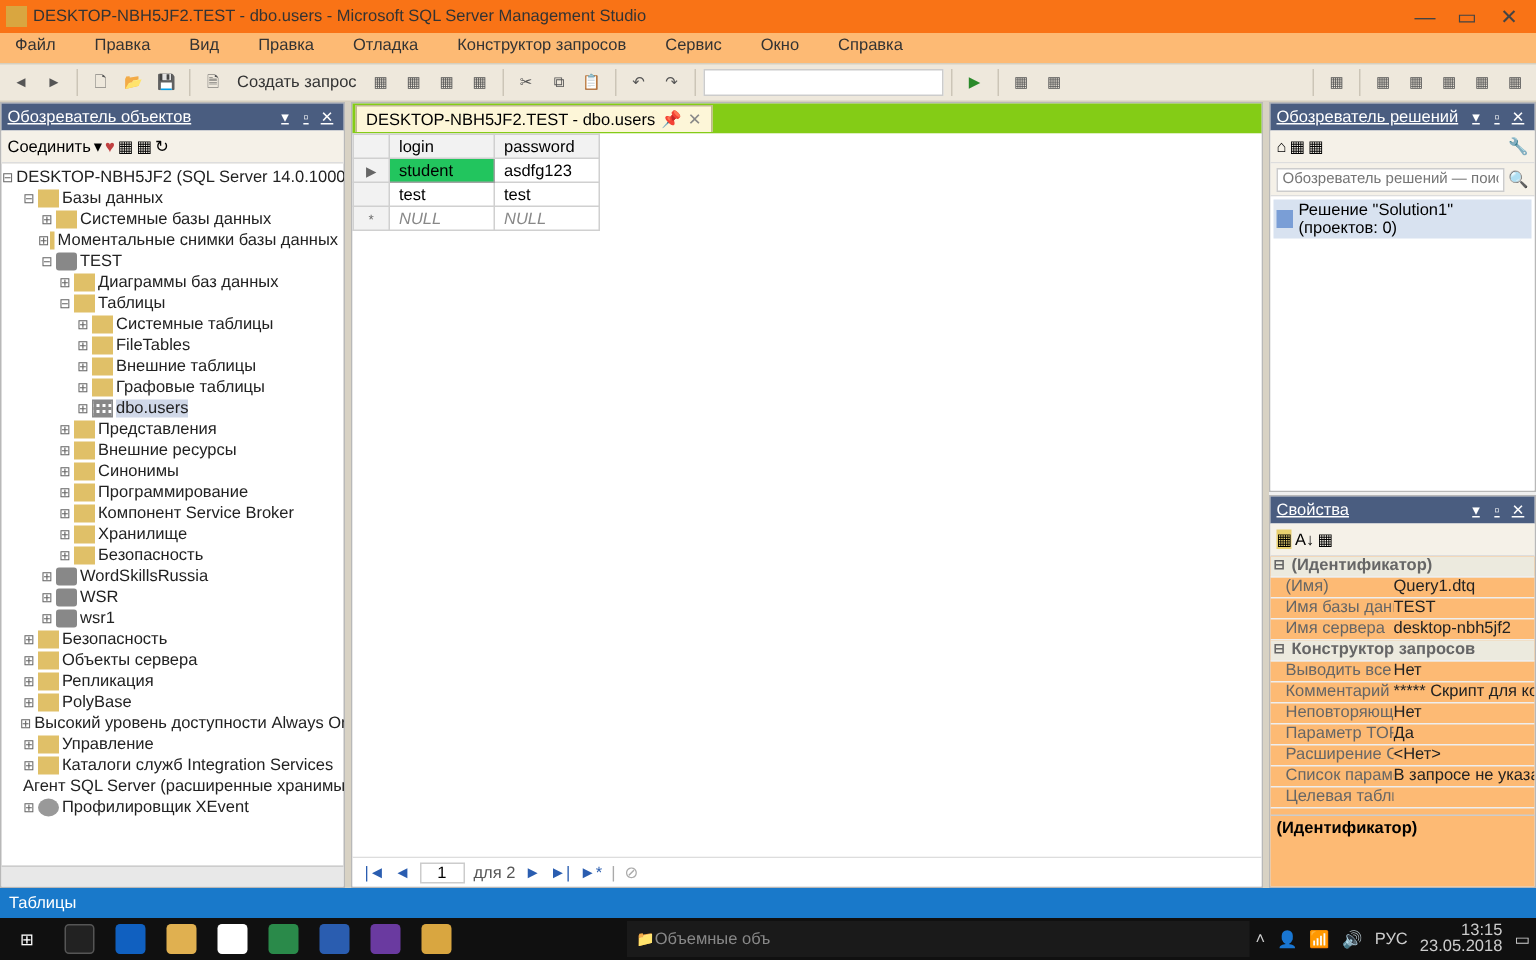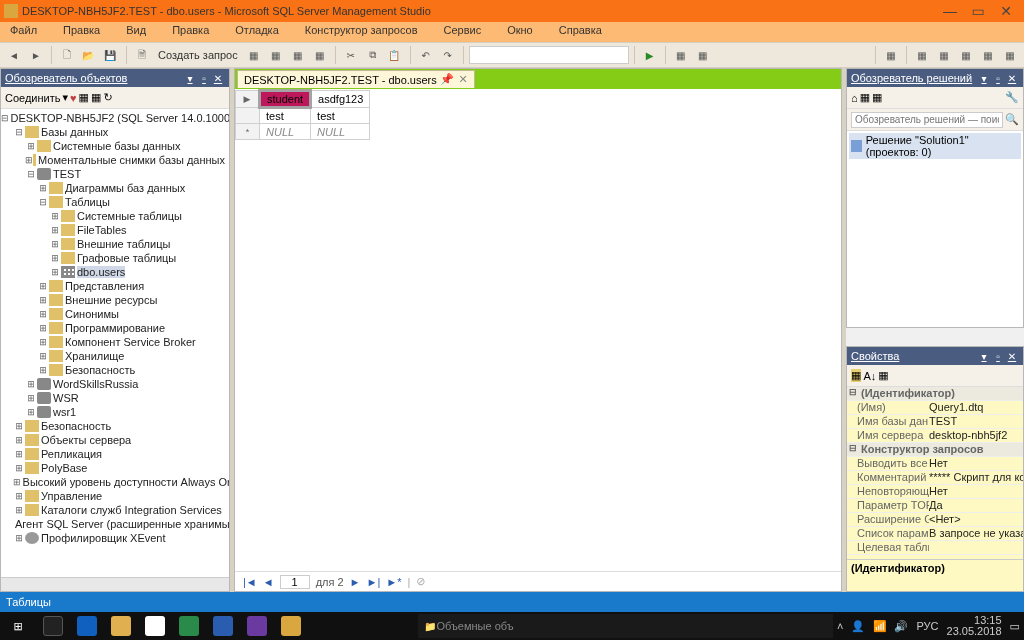--- a/index.html
+++ b/index.html
@@ -43,35 +43,35 @@
 
 .center { flex: 1; display: flex; flex-direction: column; border: 1px solid #b8b8b8; }
 .tabbar { height: 20px; background: #84cc16; display: flex; align-items: center; padding-left: 2px; }
 .tab { height: 18px; background: #fdf6d8; border: 1px solid #c0b890; border-bottom: none; padding: 1px 6px; display: flex; align-items: center; gap: 4px; }
 .tab .close { color: #888; }
 .grid-wrap { flex: 1; background: #fff; position: relative; }
 table.dg { border-collapse: collapse; }
 table.dg th, table.dg td { border: 1px solid #d0d0d0; padding: 1px 6px; height: 16px; text-align: left; font-weight: normal; }
 table.dg th { background: #f2f2f2; }
 table.dg .rowhead { width: 24px; background: #f2f2f2; text-align: center; color: #666; font-size: 9px; }
-table.dg td.sel { background: #be185d; border: 3px solid #a3a3a3; }
+table.dg td.sel { background: #22c55e; border: 1px solid #a3a3a3; }
 table.dg td.null { font-style: italic; color: #888; }
 .pager { height: 20px; background: #fff; border-top: 1px solid #ddd; display: flex; align-items: center; gap: 6px; padding: 0 8px; color: #555; }
 .pager .pbtn { color: #2a5db0; }
 .v-splitter { width: 4px; background: #d8d2c4; }
 
-.right { width: 178px; display: flex; flex-direction: column; gap: 18px; }
+.right { width: 178px; display: flex; flex-direction: column; gap: 2px; }
 .sol-body { flex: 1; background: #fff; padding: 2px; }
 .sol-item { display: flex; align-items: center; gap: 4px; padding: 1px 2px; background: #d8e2f0; }
 .sol-item .ico { width: 12px; height: 12px; background: #7a9ed6; }
 .search-row { display: flex; align-items: center; gap: 2px; }
 .search-row input { flex: 1; height: 16px; border: 1px solid #ccc; padding: 0 3px; font-size: 10px; }
 
 .props { flex: 1; }
-.props-body { flex: 1; background: #fef9c3; overflow: auto; }
+.props-body { flex: 1; background: #fdba74; overflow: auto; }
 .prow { display: flex; border-bottom: 1px solid #eee; height: 14px; }
 .prow .pk { width: 82px; padding-left: 10px; color: #666; overflow: hidden; white-space: nowrap; }
 .prow .pv { flex: 1; color: #222; overflow: hidden; white-space: nowrap; }
 .prow.cat { background: #eceade; font-weight: bold; color: #333; }
 .prow.cat .pk { width: 100%; padding-left: 14px; }
 .prow.cat::before { content: "⊟"; position: absolute; margin-left: 2px; font-size: 9px; color: #666; }
 .pname { height: 16px; background: #f5f1e8; border-bottom: 1px solid #ddd; padding: 1px 4px; font-weight: bold; }
 .pname-sub { padding: 2px 4px; font-weight: bold; border-top: 1px solid #ccc; margin-top: 4px; }
 
 .statusbar { height: 20px; background: #1979ca; color: #fff; display: flex; align-items: center; padding: 0 6px; }
@@ -329,20 +329,25 @@
     <div class="tabbar">
       <div class="tab">
         <span>DESKTOP-NBH5JF2.TEST - dbo.users</span>
         <span class="close">📌</span>
         <span class="close">✕</span>
       </div>
     </div>
     <div class="grid-wrap">
       <table class="dg">
         <tbody>
+            <tr>
+          <th class="rowhead"></th>
+          <th style="width:70px">login</th>
+          <th style="width:70px">password</th>
+        </tr>
         <tr>
           <td class="rowhead">▶</td>
           <td class="sel">student</td>
           <td>asdfg123</td>
         </tr>
         <tr>
           <td class="rowhead"></td>
           <td>test</td>
           <td>test</td>
         </tr>

